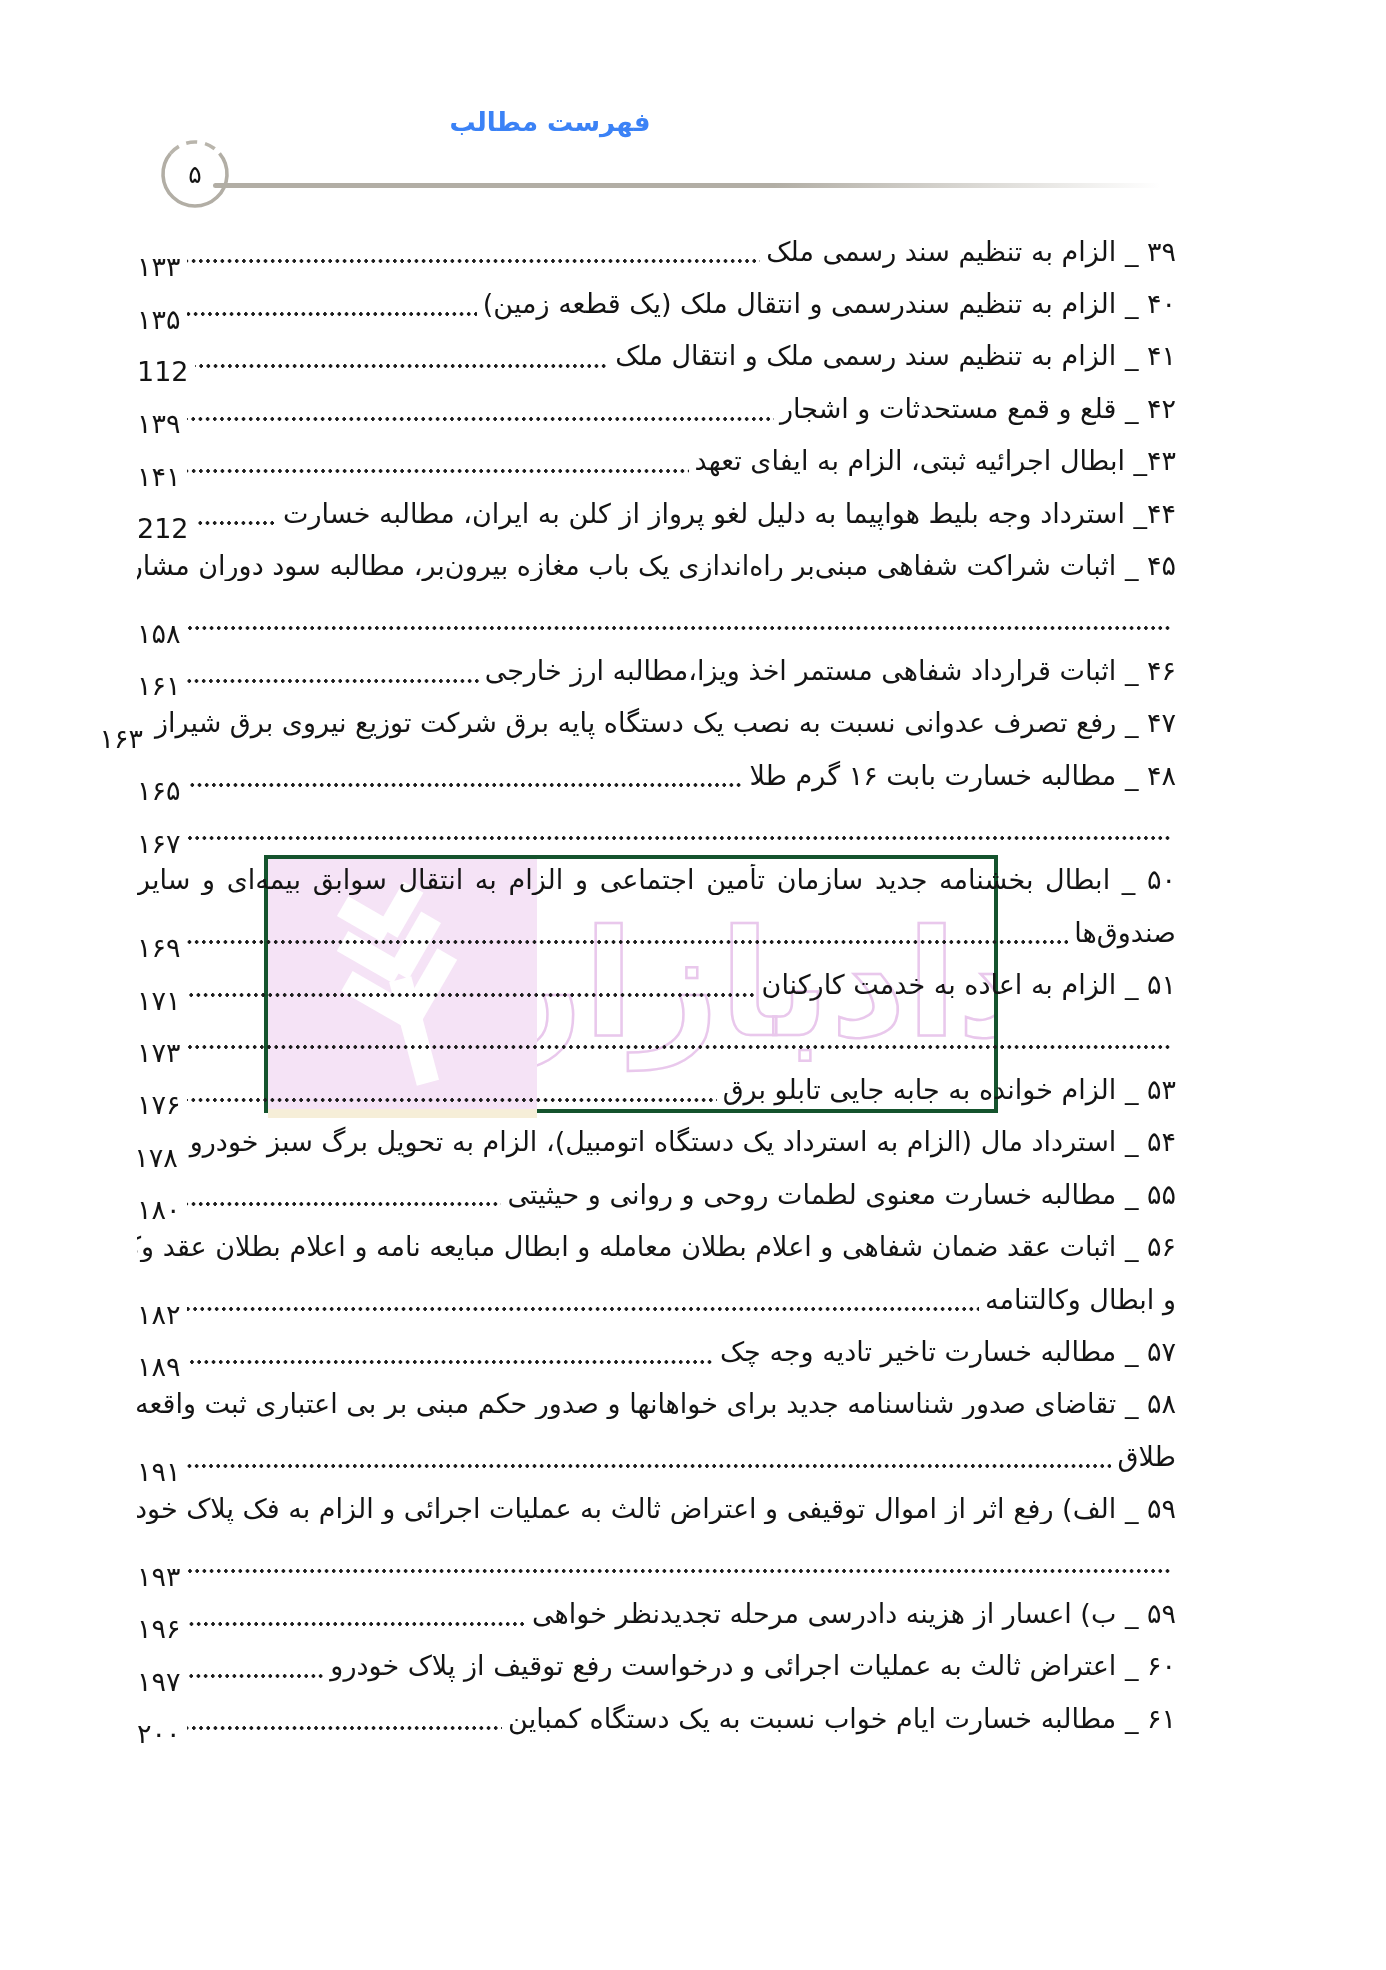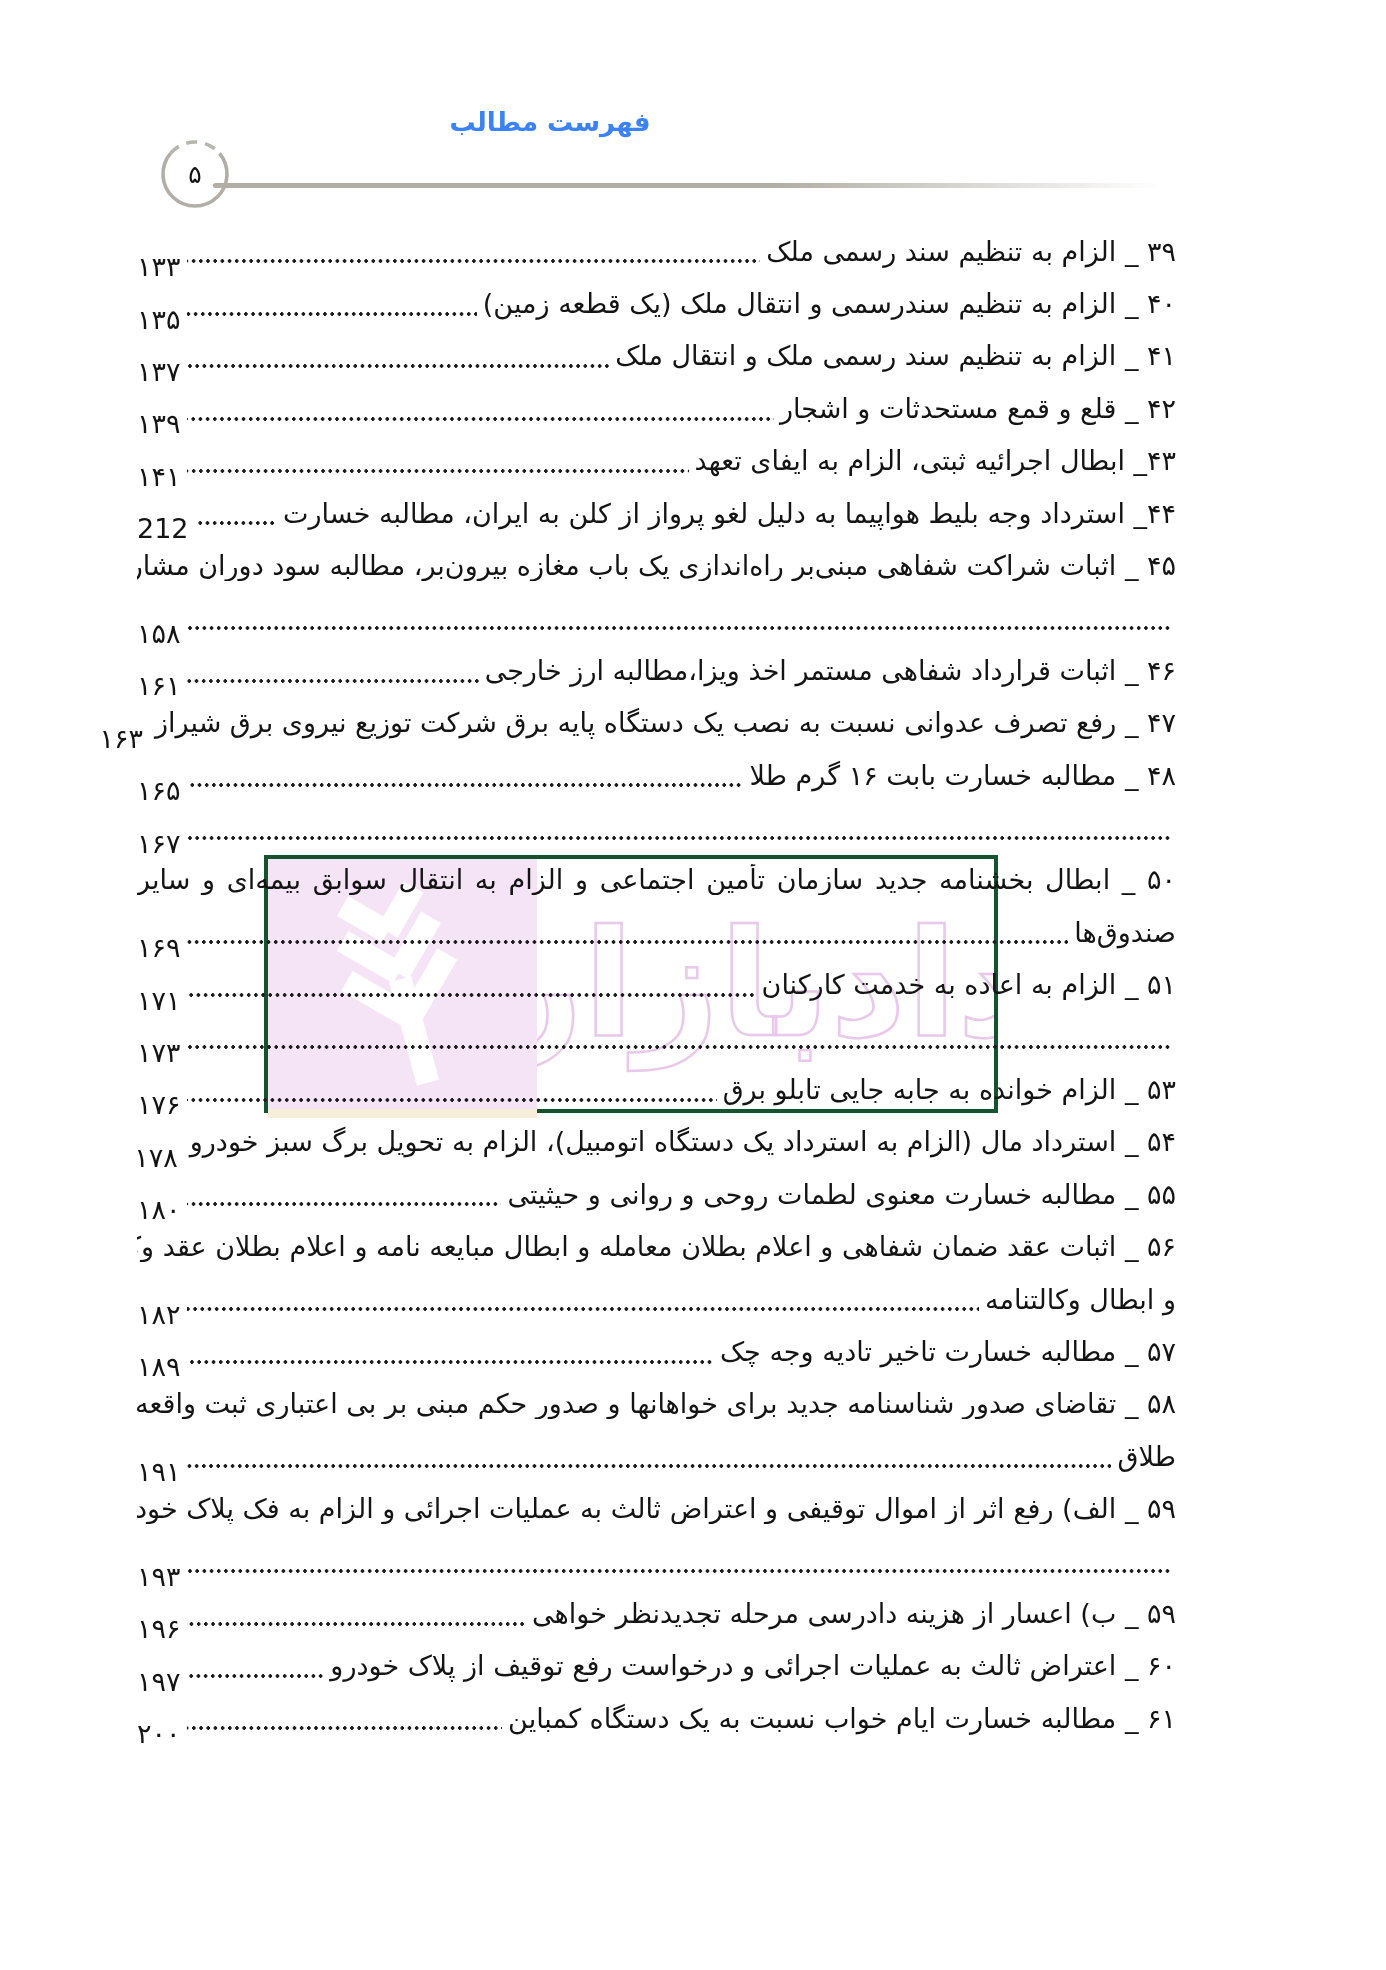--- a/index.html
+++ b/index.html
@@ -104,21 +104,21 @@
     <span class="pg">۱۳۳</span>
   </div>
     <div class="row">
     <span class="txt">۴۰ _ الزام به تنظیم سندرسمی و انتقال ملک (یک قطعه زمین)</span>
     <span class="dots"></span>
     <span class="pg">۱۳۵</span>
   </div>
     <div class="row">
     <span class="txt">۴۱ _ الزام به تنظیم سند رسمی ملک و انتقال ملک</span>
     <span class="dots"></span>
-    <span class="pg">۱۳۷</span>
+    <span class="pg">112</span>
   </div>
     <div class="row">
     <span class="txt">۴۲ _ قلع و قمع مستحدثات و اشجار</span>
     <span class="dots"></span>
     <span class="pg">۱۳۹</span>
   </div>
     <div class="row">
     <span class="txt">۴۳_ ابطال اجرائیه ثبتی، الزام به ایفای تعهد</span>
     <span class="dots"></span>
     <span class="pg">۱۴۱</span>

